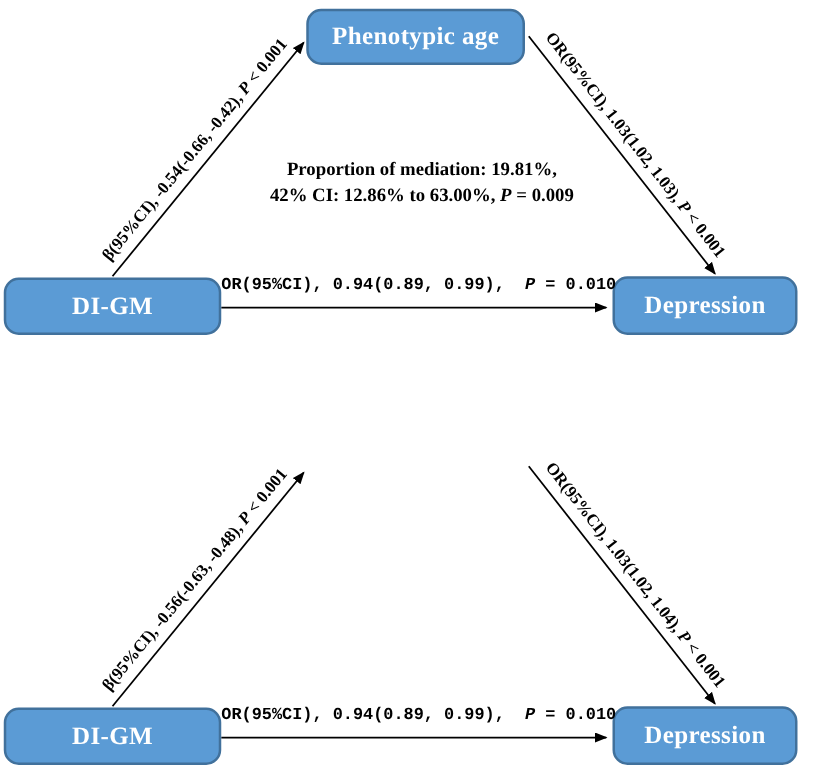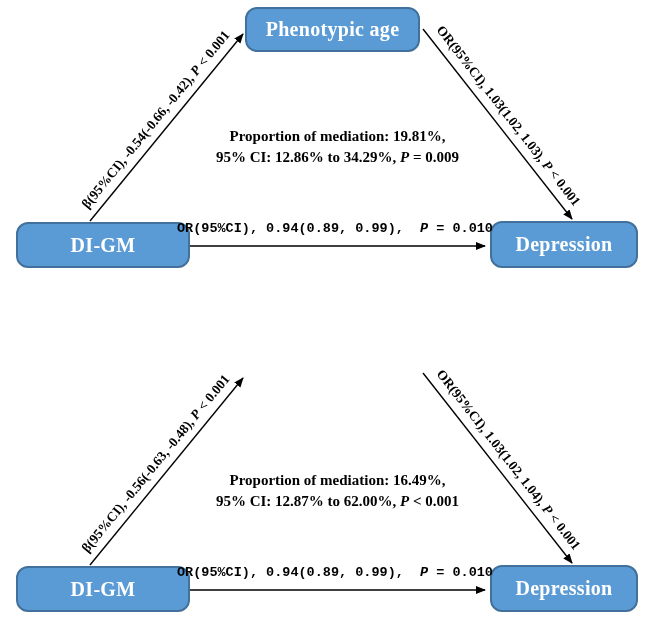--- a/index.html
+++ b/index.html
@@ -28,21 +28,21 @@
     background: var(--box-fill, #5b9bd5);
     border: 2px solid var(--box-border, #41719c);
     border-radius: 12px;
     color: var(--box-text, #ffffff);
     font-weight: bold;
     font-size: 20px;
     letter-spacing: 0.3px;
     text-align: center;
   }
   .node-mediator { left: 245px; top: 7px;   width: 175px; height: 45px; }
-  .node-exposure { left: 16px;   top: 222px; width: 174px; height: 46px; }
+  .node-exposure { left: 3px;   top: 222px; width: 174px; height: 46px; }
   .node-outcome  { left: 490px; top: 221px; width: 148px; height: 47px; justify-content: center; }
 
   .plabel {
     position: absolute;
     font-weight: bold;
     font-size: 13.5px;
     color: var(--text, #000000);
     white-space: pre;
     line-height: 16px;
   }
@@ -102,21 +102,21 @@
       </div>
 
     <span class="plabel plabel-a"><span>β(95%CI), -0.54(-0.66, -0.42), </span><i>P</i><span> &lt; 0.001</span></span>
 
     <span class="plabel plabel-b"><span>OR(95%CI), 1.03(1.02, 1.03), </span><i>P</i><span> &lt; 0.001</span></span>
 
     <span class="plabel plabel-c"><span>OR(95%CI), 0.94(0.89, 0.99),  </span><i>P</i><span> = 0.010</span></span>
 
     <div class="mediation">
       <div>Proportion of mediation: 19.81%,</div>
-      <div><span>95% CI: 12.86% to 34.29%, </span><i>P</i><span> = 0.009</span></div>
+      <div><span>42% CI: 12.86% to 63.00%, </span><i>P</i><span> = 0.009</span></div>
     </div>
   </div>
 
   <div class="diagram" id="diagram-bottom">
     <svg class="arrows" width="671" height="278" viewBox="0 0 671 278">
       <defs>
         <marker id="ah1" markerUnits="userSpaceOnUse" markerWidth="12" markerHeight="10" refX="9" refY="4" orient="auto">
           <path d="M0,0 L10,4 L0,8 z" fill="currentColor"></path>
         </marker>
       </defs>
@@ -131,19 +131,15 @@
     <div class="node node-outcome">
         <span>Depression</span>
       </div>
 
     <span class="plabel plabel-a"><span>β(95%CI), -0.56(-0.63, -0.48), </span><i>P</i><span> &lt; 0.001</span></span>
 
     <span class="plabel plabel-b"><span>OR(95%CI), 1.03(1.02, 1.04), </span><i>P</i><span> &lt; 0.001</span></span>
 
     <span class="plabel plabel-c"><span>OR(95%CI), 0.94(0.89, 0.99),  </span><i>P</i><span> = 0.010</span></span>
 
-    <div class="mediation">
-      <div>Proportion of mediation: 16.49%,</div>
-      <div><span>95% CI: 12.87% to 62.00%, </span><i>P</i><span> &lt; 0.001</span></div>
-    </div>
   </div>
 
 </div>
 
 </body></html>

